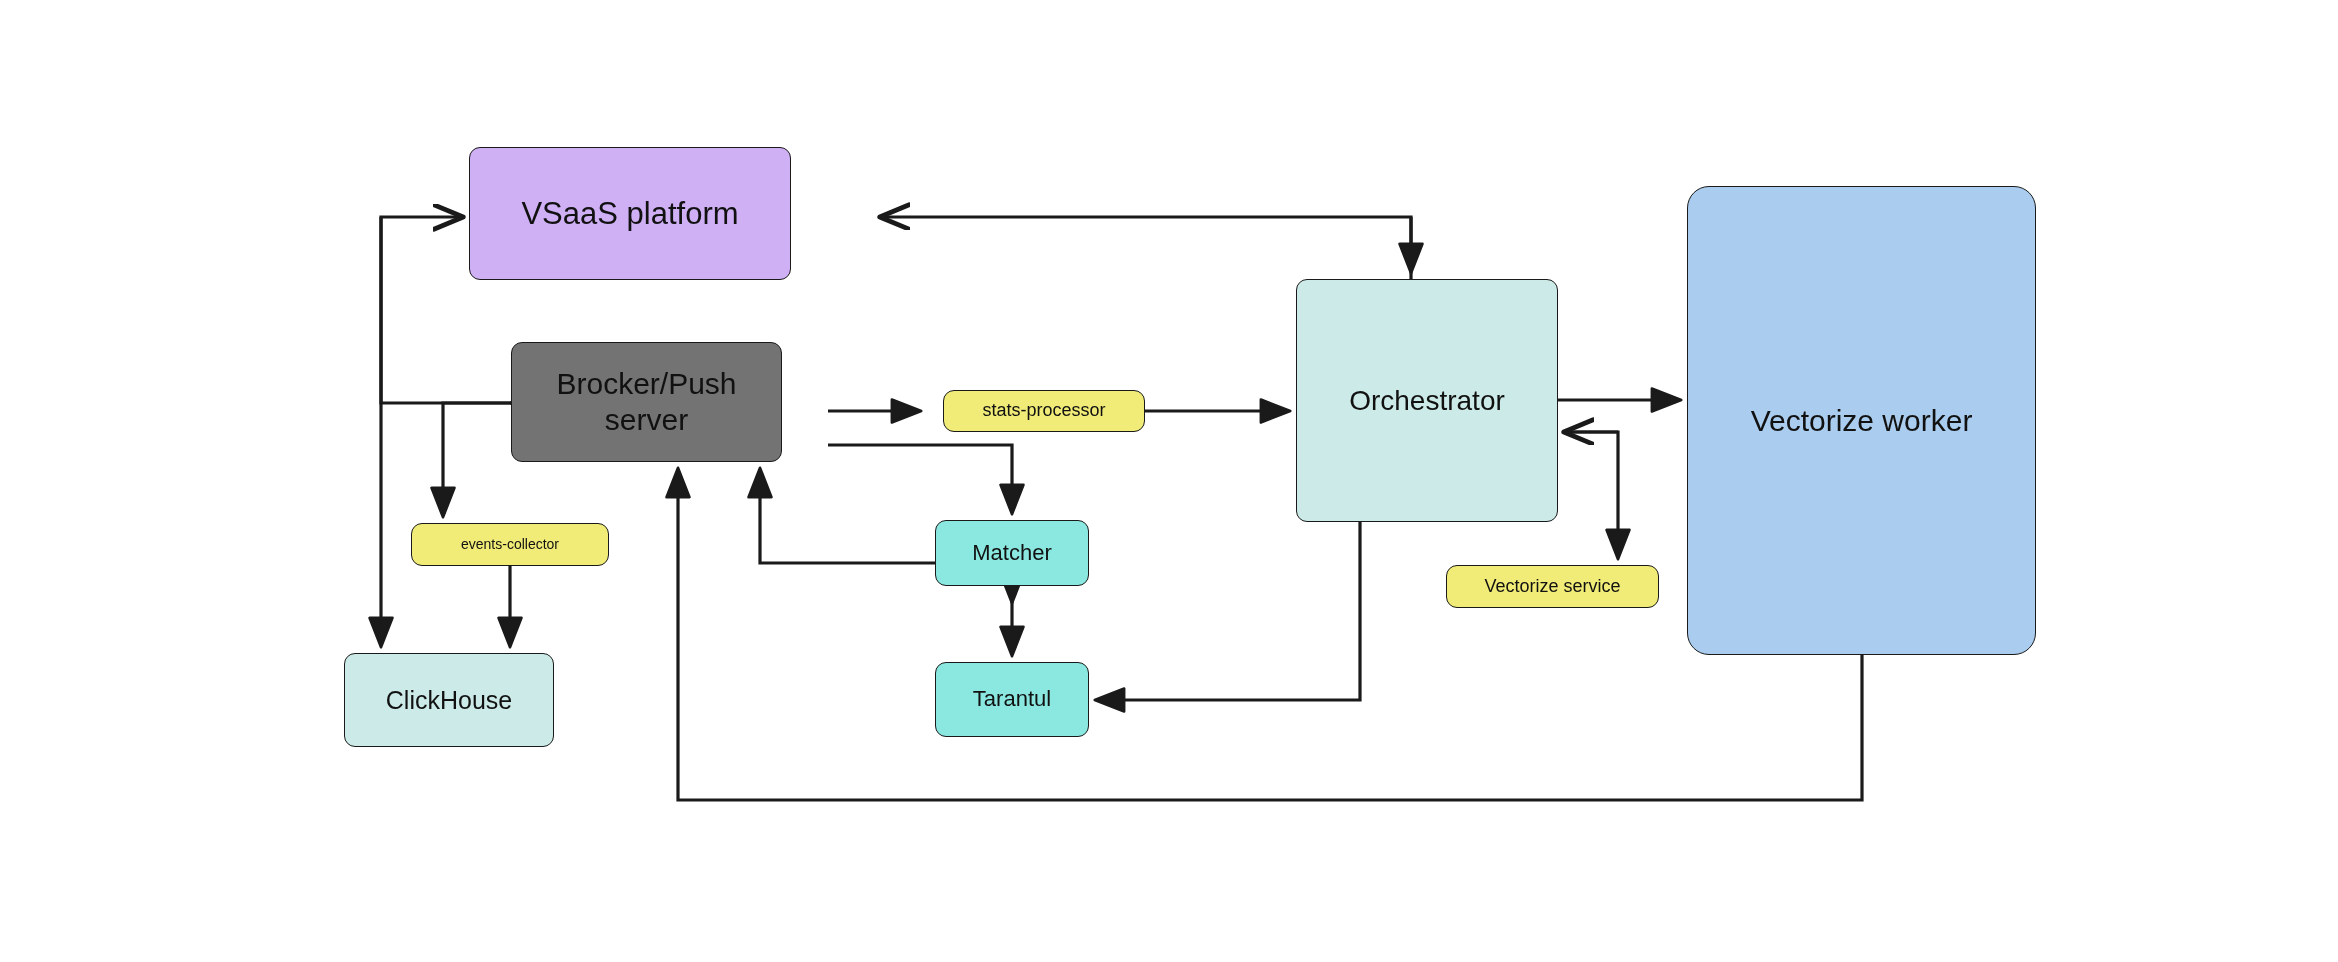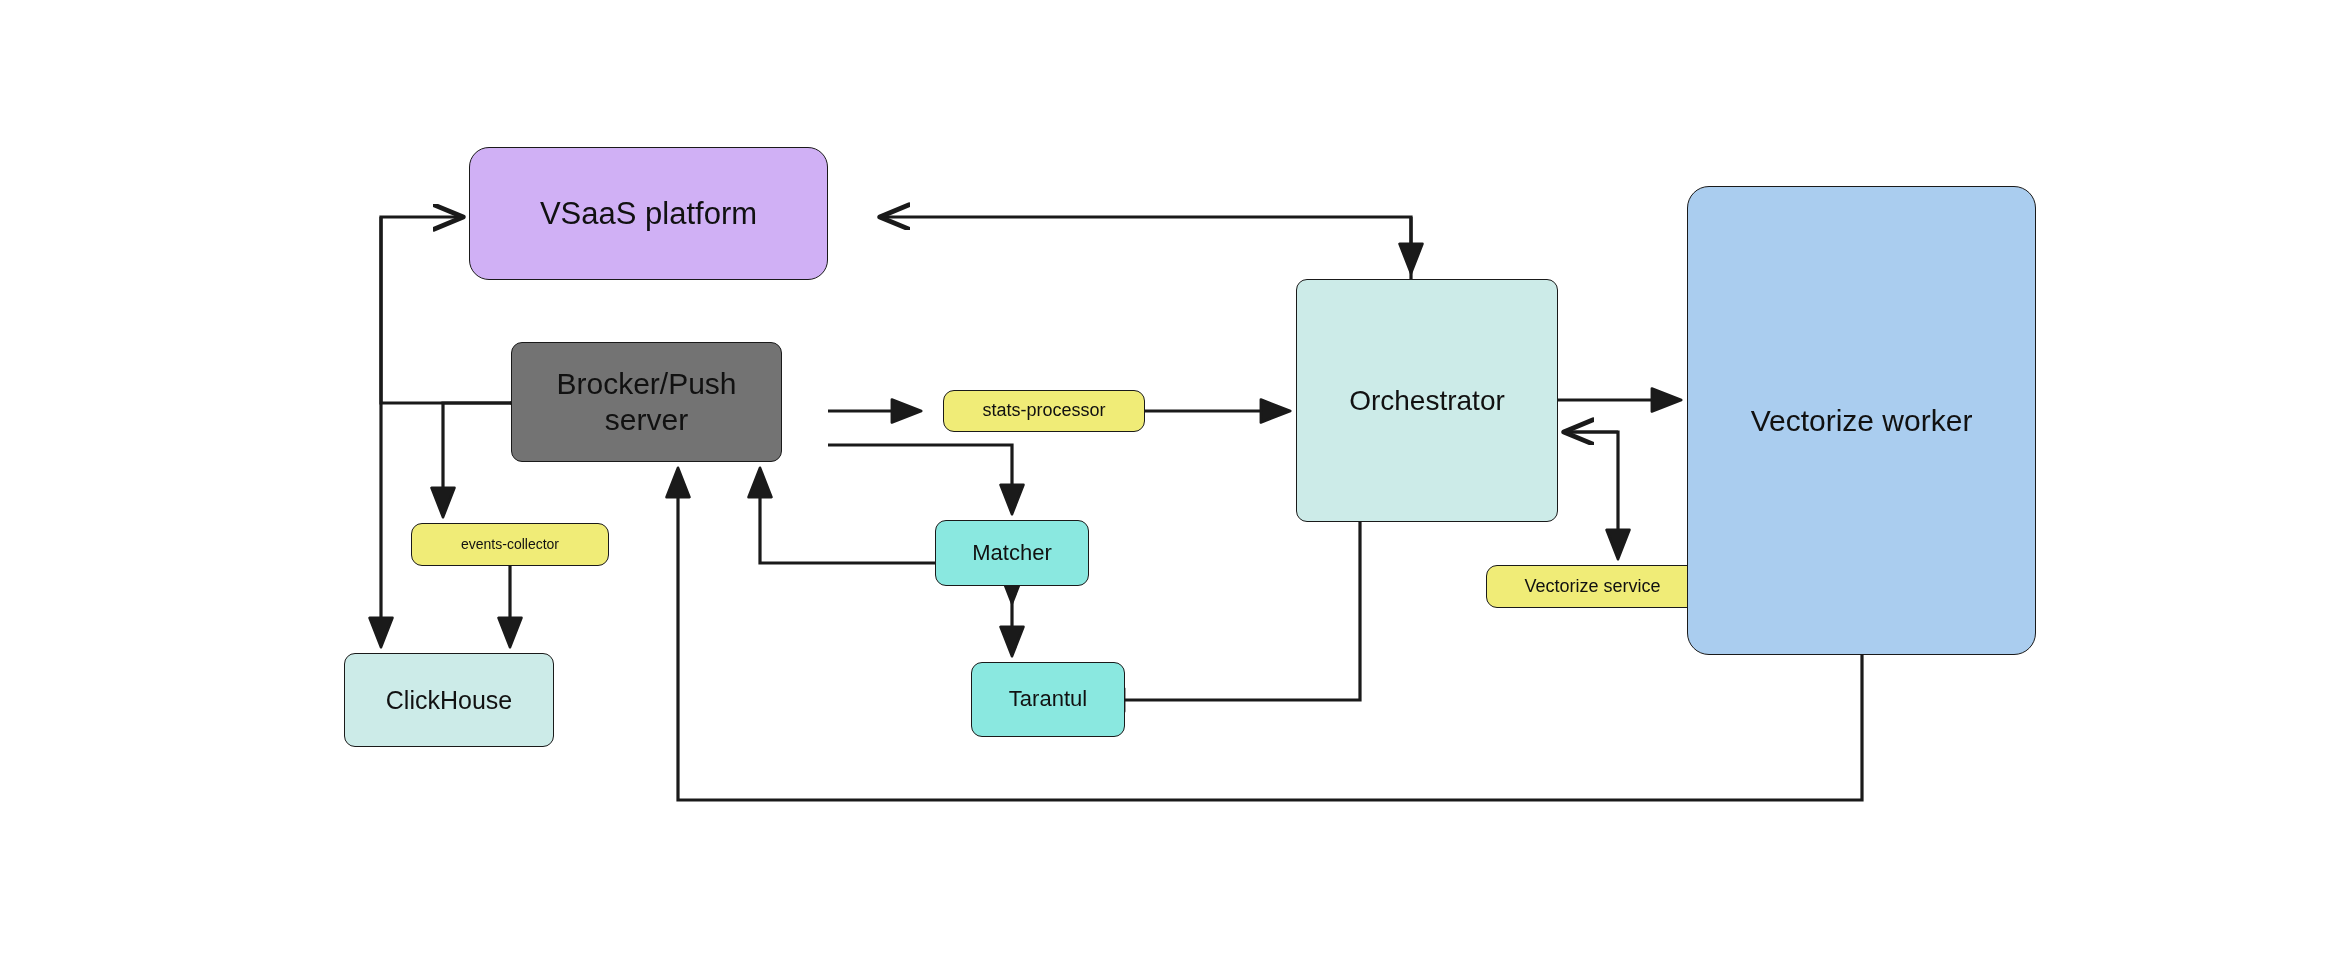--- a/index.html
+++ b/index.html
@@ -36,23 +36,23 @@
     text-align: center;
     color: #111111;
     line-height: 1.2;
     z-index: 5;
   }
   .node .node-label {
     display: block;
     padding: 0 8px;
   }
   .n-vsaas {
-    left: 469px; top: 147px; width: 359px; height: 133px;
+    left: 469px; top: 147px; width: 322px; height: 133px;
     background: #d0b0f5;
-    border-radius: 20px;
+    border-radius: 11px;
     font-size: 31px;
   }
   .n-broker {
     left: 511px; top: 342px; width: 271px; height: 120px;
     background: #737373;
     border-radius: 11px;
     font-size: 30px;
   }
   .n-clickhouse {
     left: 344px; top: 653px; width: 210px; height: 94px;
@@ -77,34 +77,32 @@
     left: 935px; top: 520px; width: 154px; height: 66px;
     background: #8ae8e0;
     border-radius: 11px;
     font-size: 22px;
   }
   .n-tarantul {
     left: 935px; top: 662px; width: 154px; height: 75px;
     background: #8ae8e0;
     border-radius: 11px;
     font-size: 22px;
-    margin-left: 36px;
   }
   .n-orchestrator {
     left: 1296px; top: 279px; width: 262px; height: 243px;
     background: #ccebe8;
     border-radius: 11px;
     font-size: 28px;
   }
   .n-vectorize {
     left: 1446px; top: 565px; width: 213px; height: 43px;
     background: #f0ec77;
     border-radius: 11px;
     font-size: 18px;
-    margin-left: 40px;
   }
   .n-analytics {
     left: 1687px; top: 186px; width: 349px; height: 469px;
     background: #aacdef;
     border-radius: 22px;
     font-size: 30px;
   }
 </style>
 </head>
 <body>

